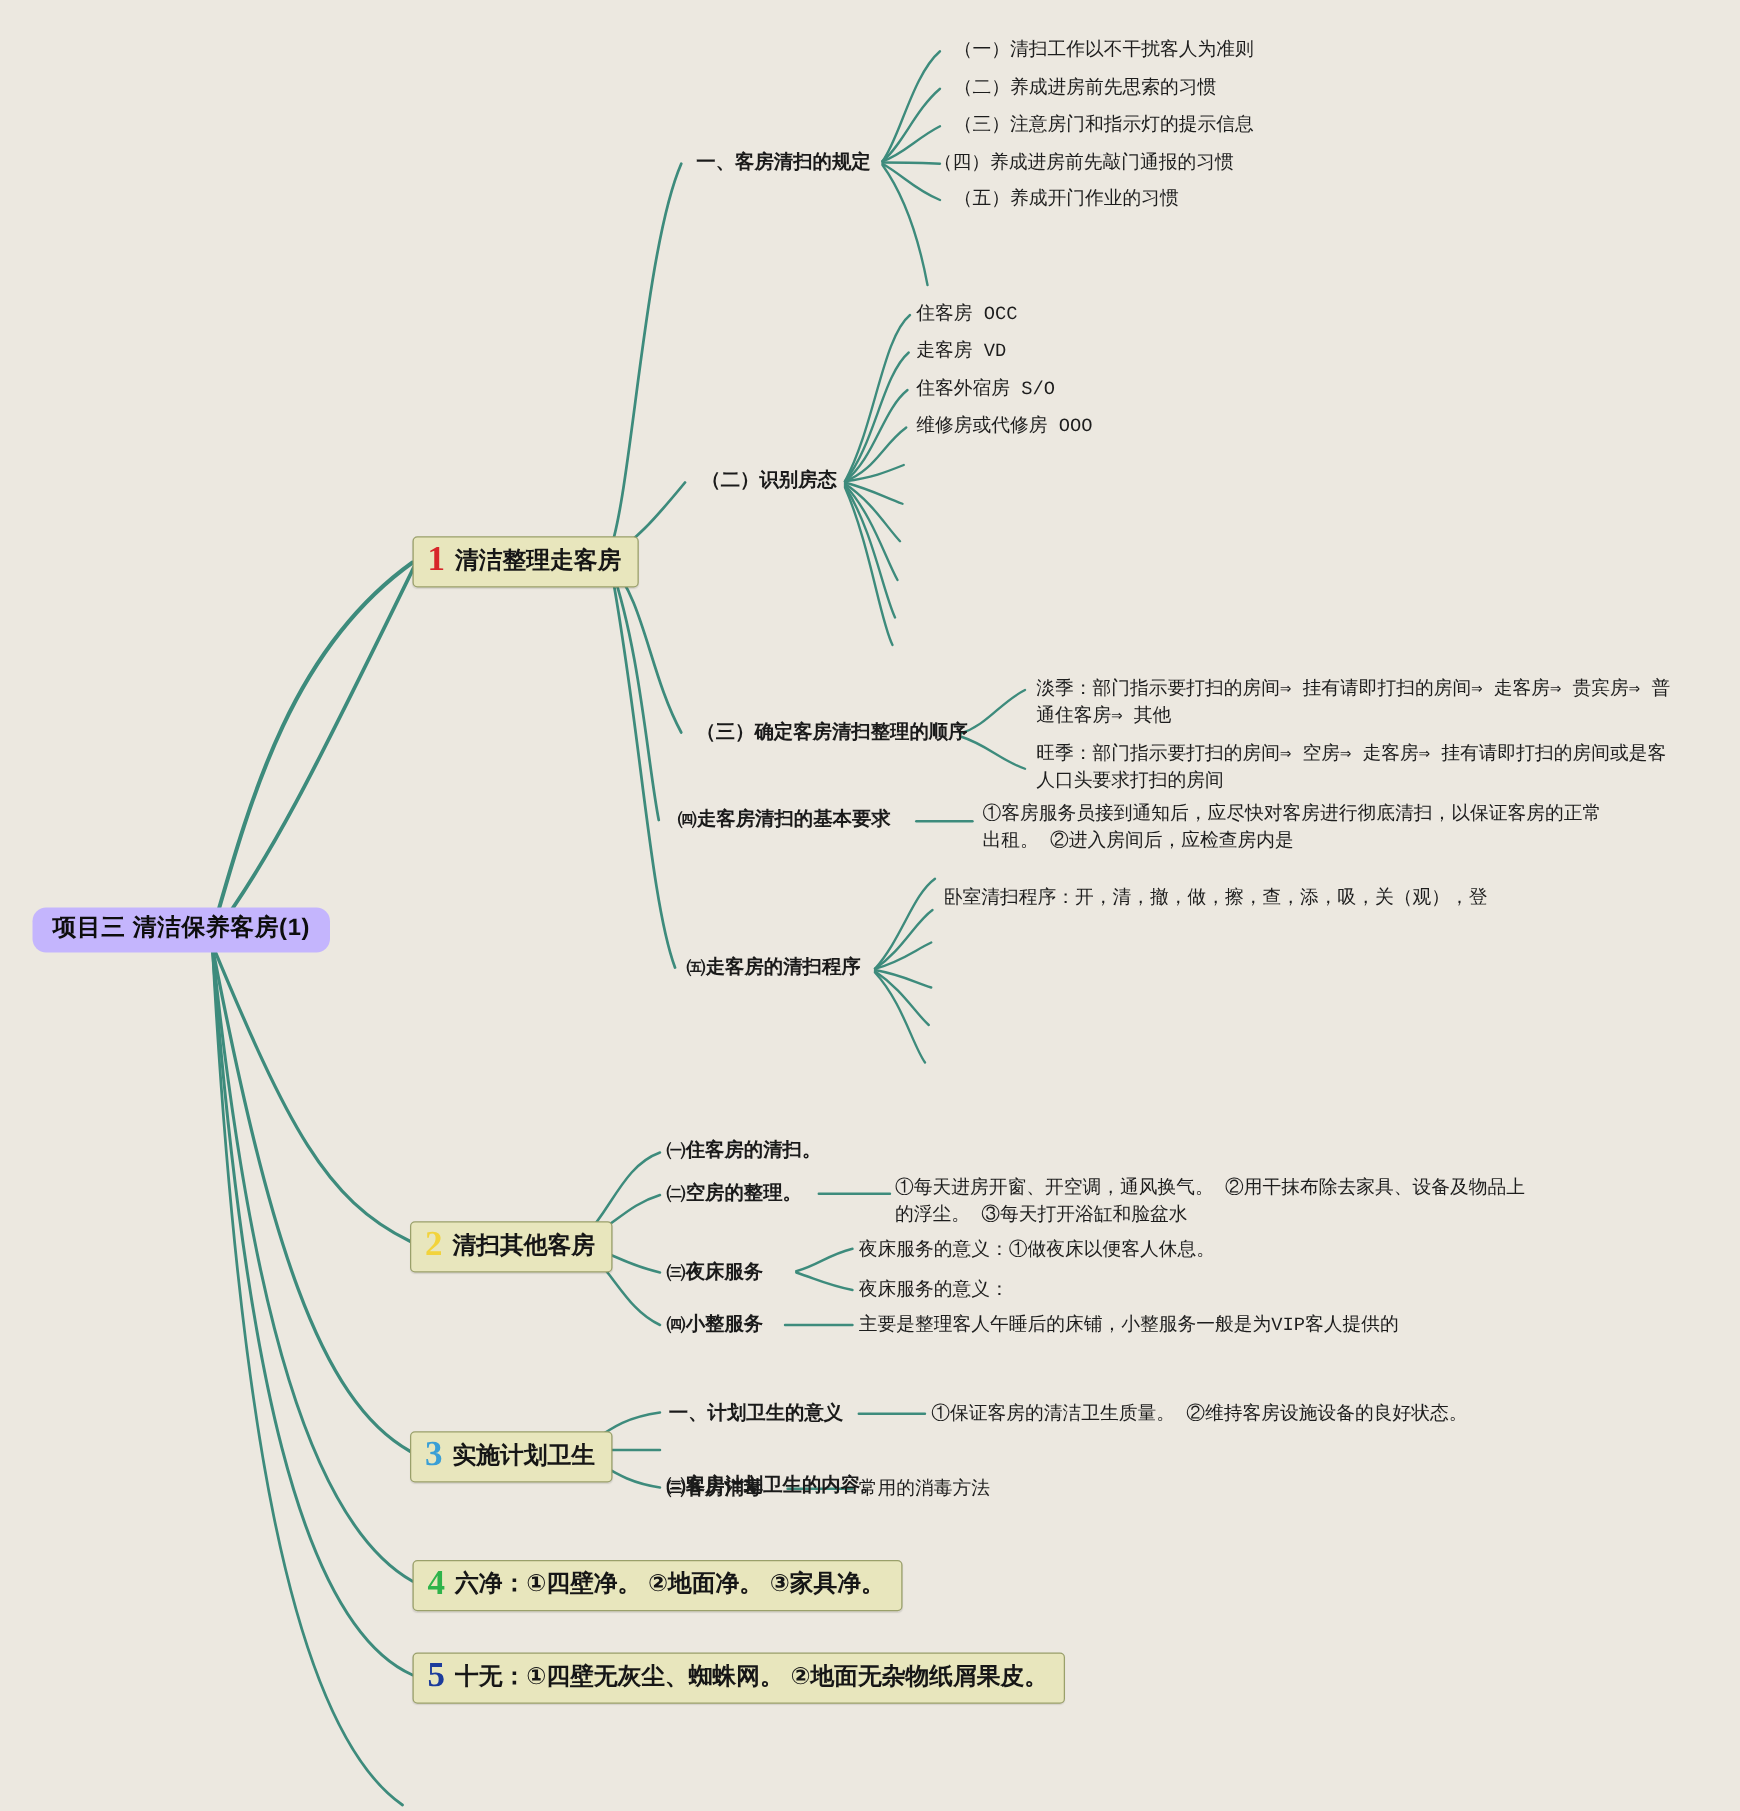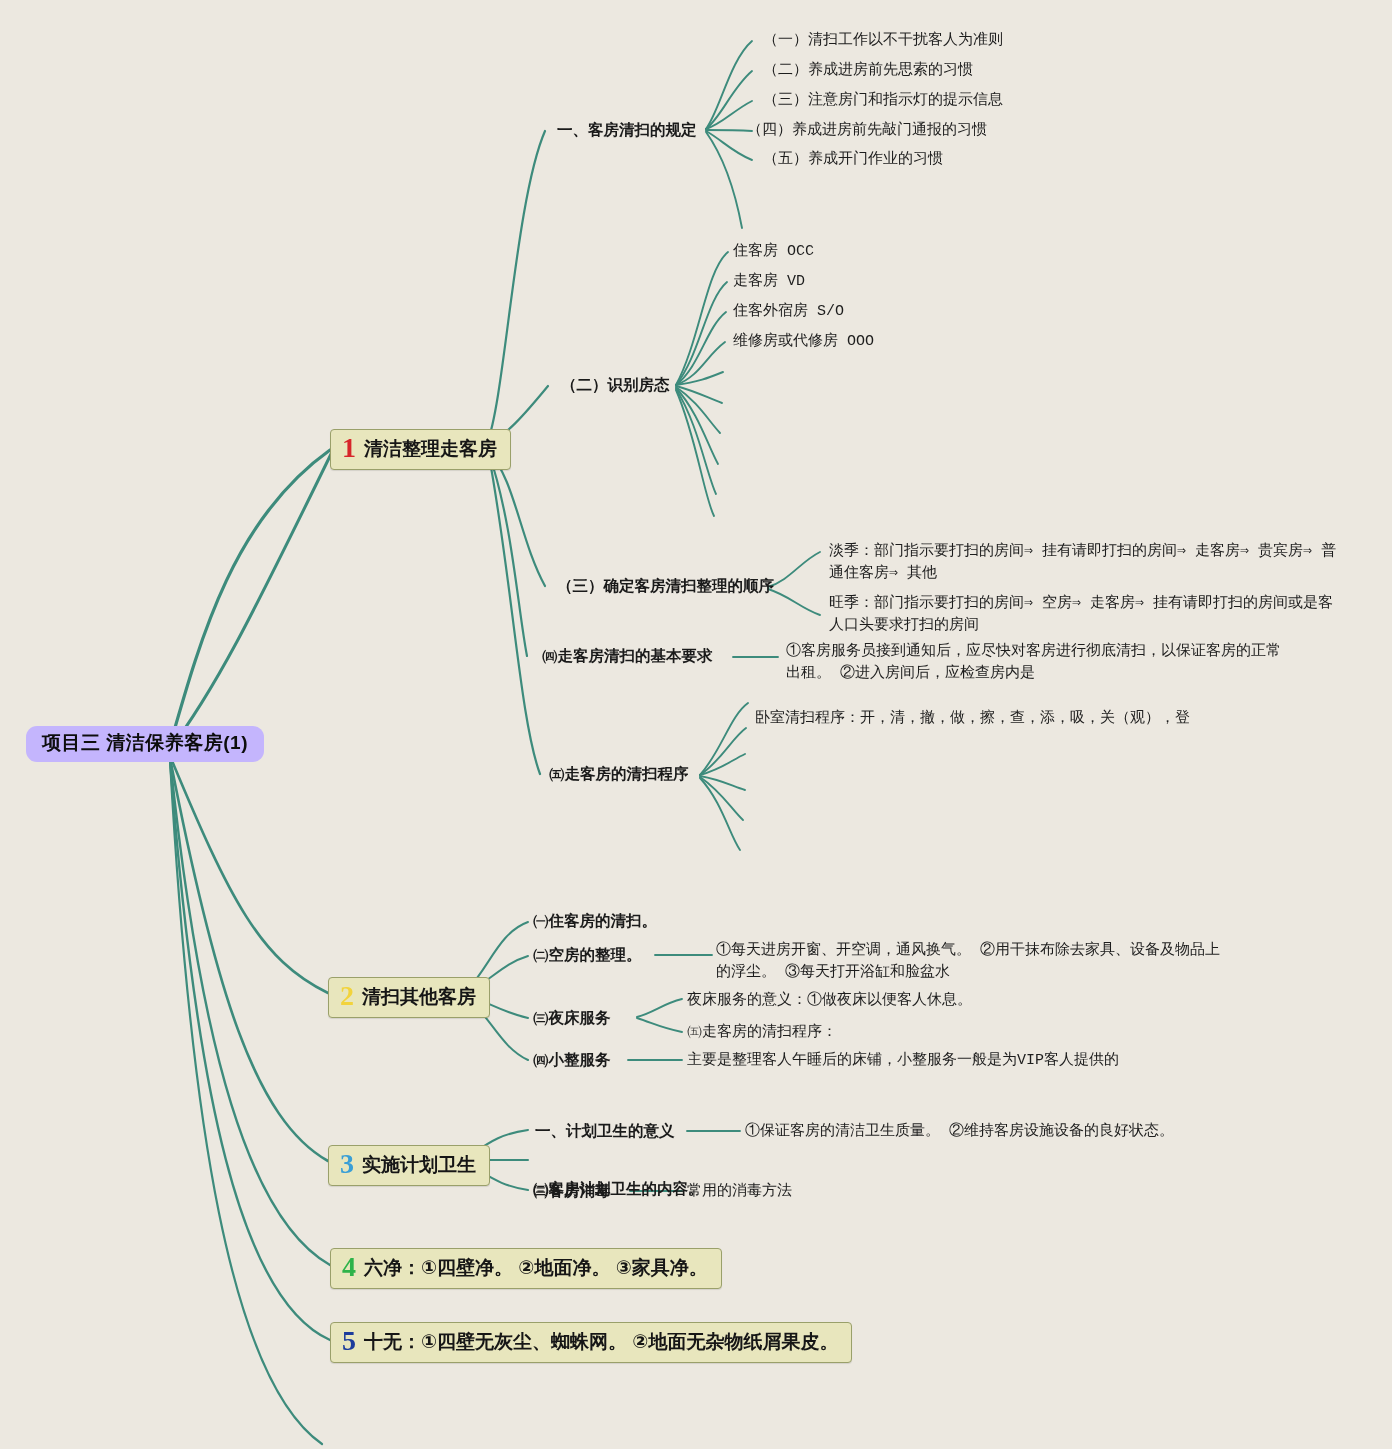--- a/index.html
+++ b/index.html
@@ -202,21 +202,21 @@
   <div class="node lvl3" style="left:755px;top:708px;">卧室清扫程序：开，清，撤，做，擦，查，添，吸，关（观），登</div>
 
   <div class="node lvl2" style="left:533px;top:911px;">㈠住客房的清扫。</div>
   <div class="node lvl2" style="left:533px;top:945px;">㈡空房的整理。</div>
   <div class="node lvl2" style="left:533px;top:1008px;">㈢夜床服务</div>
   <div class="node lvl2" style="left:533px;top:1050px;">㈣小整服务</div>
 
   <div class="node lvl3 wrap" style="left:716px;top:940px;width:510px;">①每天进房开窗、开空调，通风换气。 ②用干抹布除去家具、设备及物品上的浮尘。 ③每天打开浴缸和脸盆水</div>
 
   <div class="node lvl3" style="left:687px;top:990px;">夜床服务的意义：①做夜床以便客人休息。</div>
-  <div class="node lvl3" style="left:687px;top:1022px;">㈤走客房的清扫程序：</div>
+  <div class="node lvl3" style="left:687px;top:1022px;">夜床服务的意义：</div>
 
   <div class="node lvl3" style="left:687px;top:1050px;">主要是整理客人午睡后的床铺，小整服务一般是为VIP客人提供的</div>
 
   <div class="node lvl2" style="left:535px;top:1121px;">一、计划卫生的意义</div>
   <div class="node lvl2" style="left:533px;top:1151px;margin-top:28px;">㈡客房计划卫生的内容。</div>
   <div class="node lvl2" style="left:533px;top:1181px;">㈢客房消毒</div>
 
   <div class="node lvl3" style="left:745px;top:1121px;">①保证客房的清洁卫生质量。 ②维持客房设施设备的良好状态。</div>
   <div class="node lvl3" style="left:687px;top:1181px;">常用的消毒方法</div>
 

